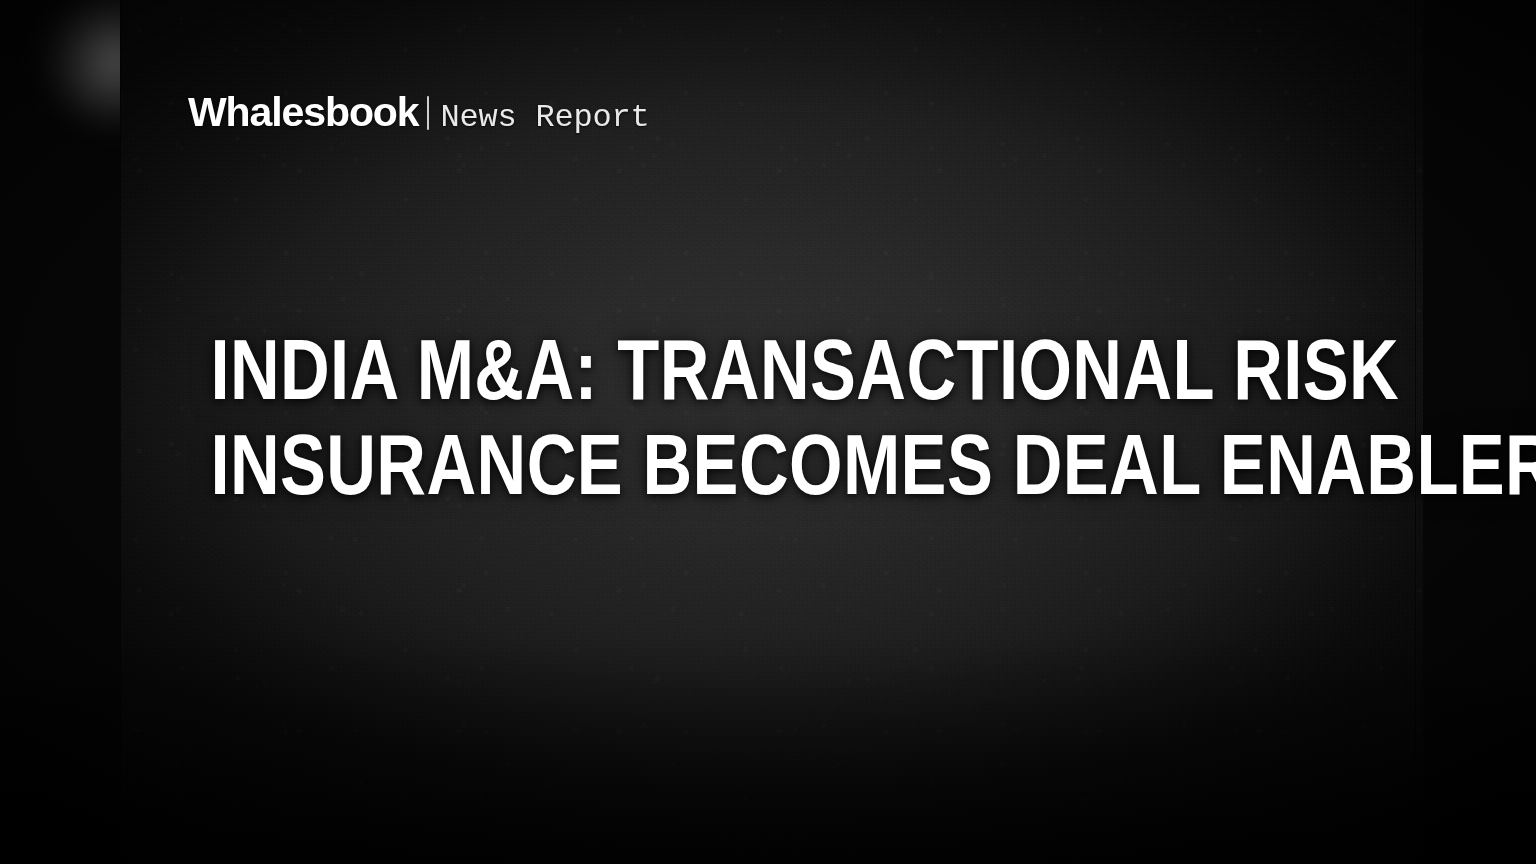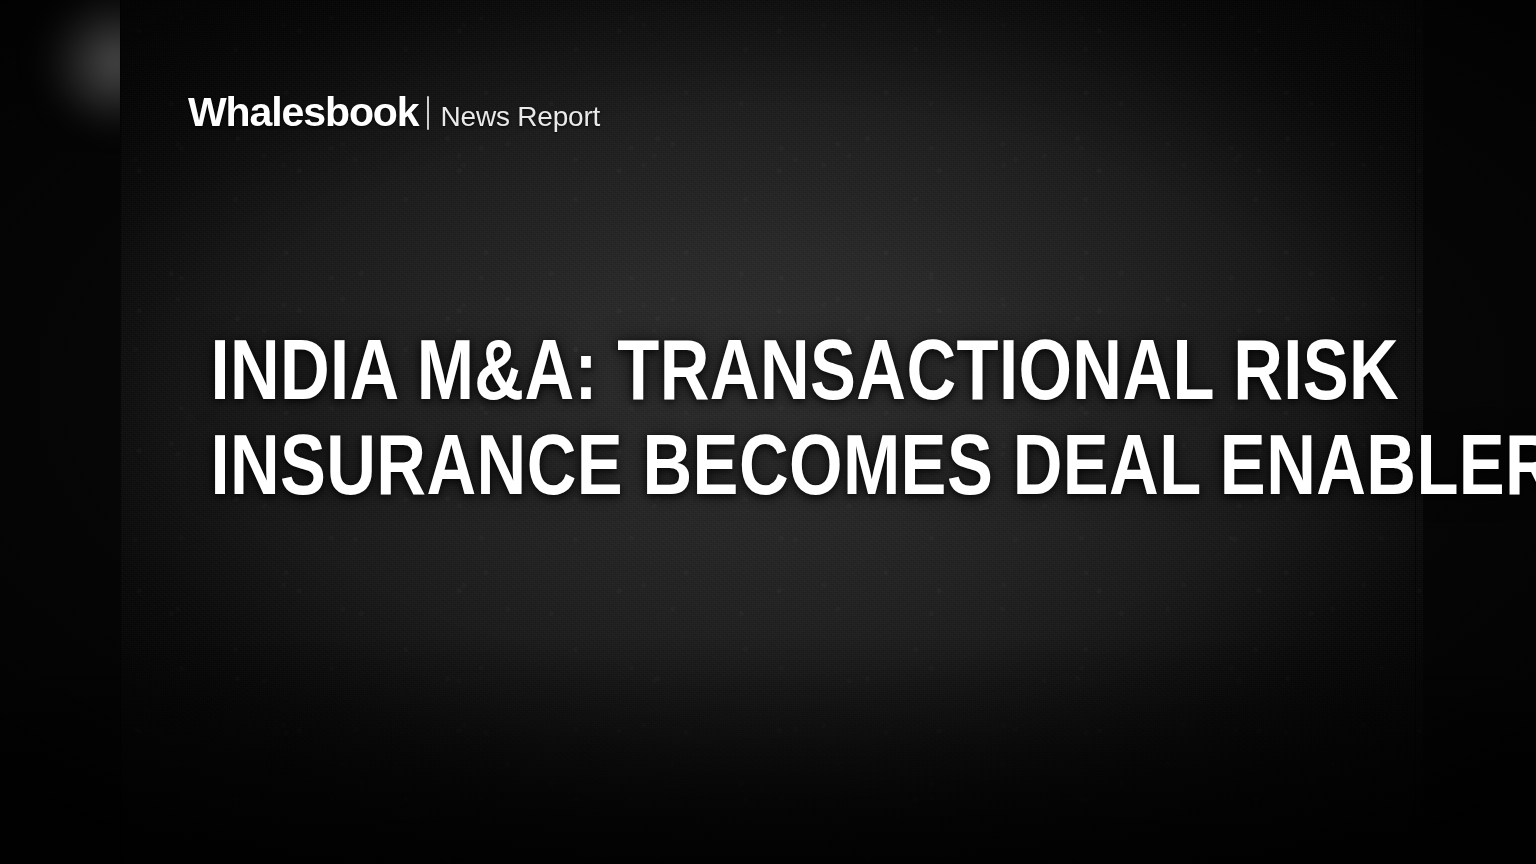--- a/index.html
+++ b/index.html
@@ -177,23 +177,23 @@
   }
   .brand-divider {
     width: 2px;
     height: 34px;
     background: #cfcfcf;
     margin: 0 11px 0 9px;
     align-self: center;
     border-radius: 1px;
   }
   .brand-sub {
-    font-family: Liberation Sans, sans-serif;
+    font-family: Liberation Mono, monospace;
     font-weight: 400;
-    font-size: 28px;
+    font-size: 32px;
     letter-spacing: -.2px;
     color: #e9e9e9;
     line-height: 1;
     text-shadow: 0 1px 3px rgba(0,0,0,.75);
   }
 
   
   .headline {
     position: absolute;
     left: 0;

